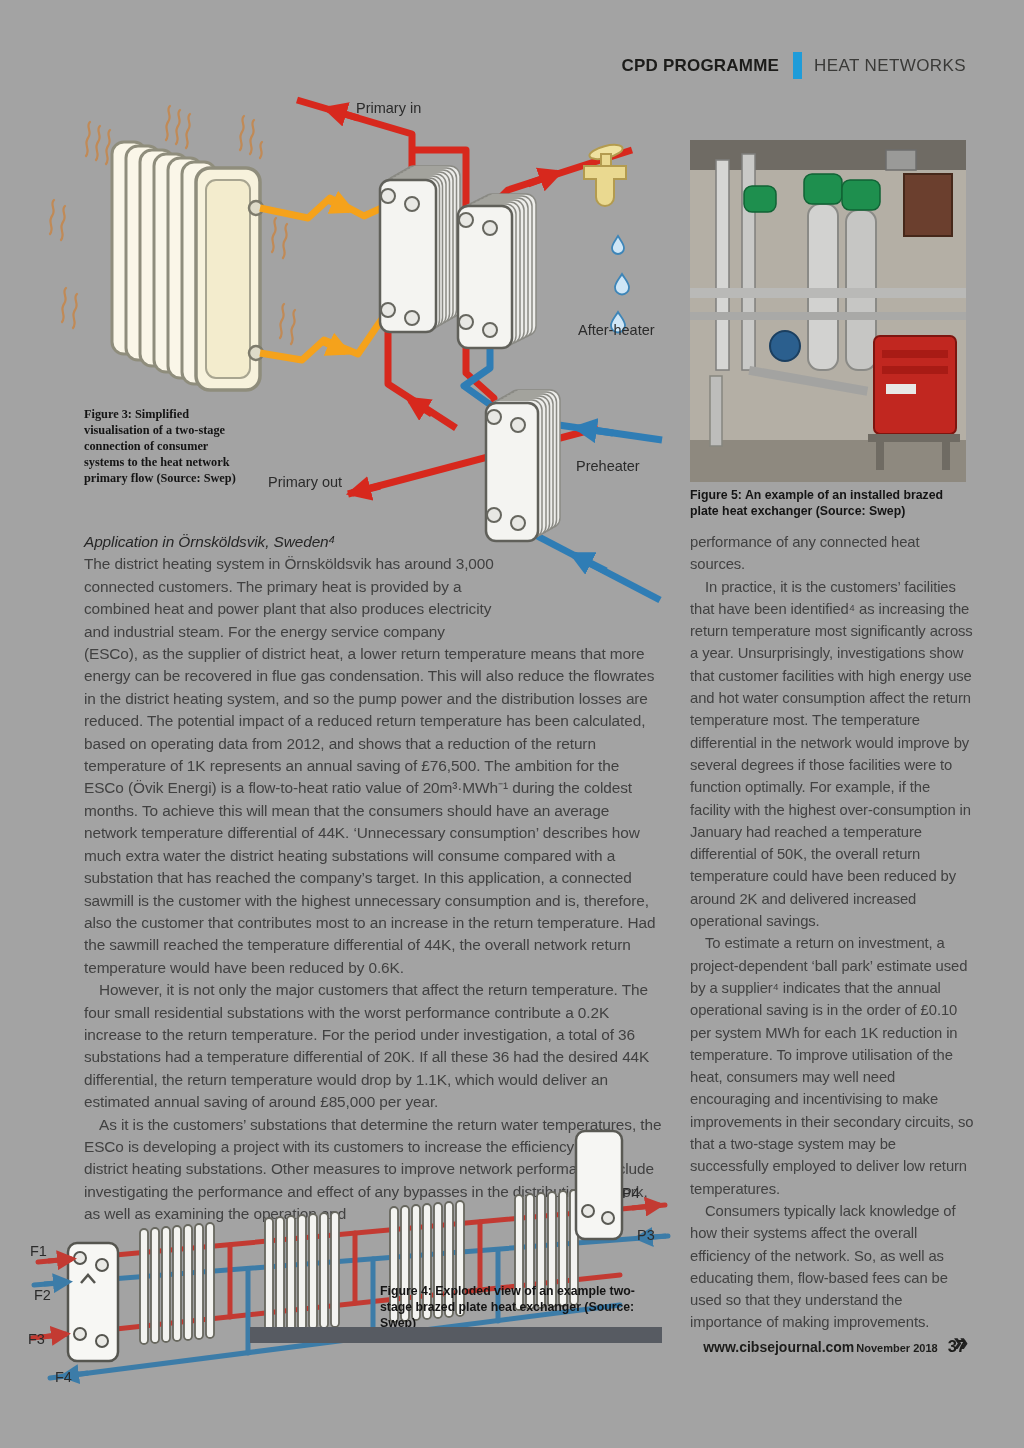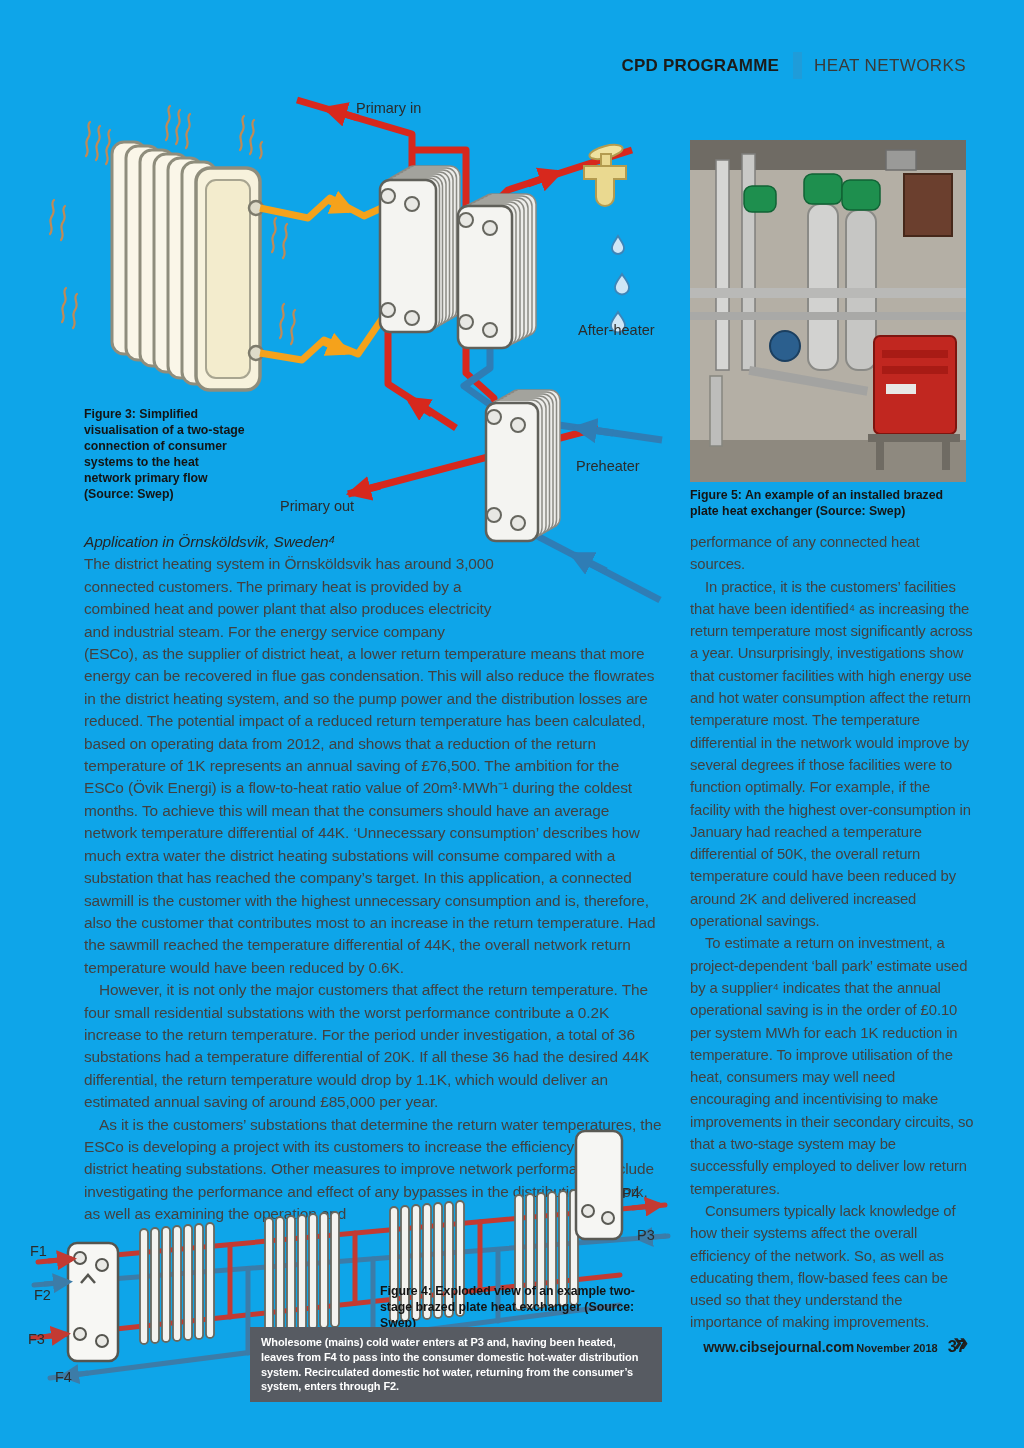--- a/index.html
+++ b/index.html
@@ -1,16 +1,16 @@
 <!DOCTYPE html>
 <html><head>
 <meta charset="utf-8">
 <style>
   html,body{margin:0;padding:0;background:#e8e8e8;}
-  #page{position:relative;width:1024px;height:1448px;background:#0ea5e9;overflow:hidden;
+  #page{position:relative;width:1024px;height:1448px;background:#a3a3a3;overflow:hidden;
         font-family:"Liberation Sans",sans-serif;color:#414141;}
   
   .hdr{position:absolute;top:52px;right:58px;display:flex;align-items:center;}
   .hdr .cpd{font-size:17px;font-weight:800;color:#1c1c1a;letter-spacing:.2px;}
   .hdr .bar{width:9px;height:27px;background:#1f9cd9;margin:0 12px 0 14px;}
   .hdr .sect{font-size:17px;font-weight:400;color:#3a3a38;letter-spacing:.4px;}
   
   .figlabel{position:absolute;font-size:14.5px;color:#2b2b2b;white-space:nowrap;}
   .figcap{position:absolute;font-weight:700;font-size:12.3px;line-height:16px;color:#141414;}
   
@@ -193,22 +193,22 @@
     </g>
     <g fill="#cfe6f6" stroke="#3d85b8" stroke-width="1.8">
       <path d="M590,148 c3,5 6,8 6,12 a6,6 0 1 1 -12,0 c0,-4 3,-7 6,-12 z"></path>
       <path d="M594,186 c3.4,5.6 7,9 7,13.5 a7,7 0 1 1 -14,0 c0,-4.5 3.6,-7.9 7,-13.5 z"></path>
       <path d="M590,224 c3.4,5.6 7,9 7,13.5 a7,7 0 1 1 -14,0 c0,-4.5 3.6,-7.9 7,-13.5 z"></path>
     </g>
   </svg>
   <div class="figlabel" style="left:356px;top:100px;" data-bind="figure3.labels.primary_in">Primary in</div>
   <div class="figlabel" style="left:578px;top:322px;" data-bind="figure3.labels.after_heater">After-heater</div>
   <div class="figlabel" style="left:576px;top:458px;" data-bind="figure3.labels.preheater">Preheater</div>
-  <div class="figlabel" style="left:280px;top:474px;margin-top:24px;" data-bind="figure3.labels.primary_out">Primary out</div>
-  <div class="figcap" style="left:84px;top:406px;width:164px;" data-bind="figure3.caption">Figure 3: Simplified visualisation of a two-stage connection of consumer systems to the heat network primary flow (Source: Swep)</div>
+  <div class="figlabel" style="left:268px;top:474px;" data-bind="figure3.labels.primary_out">Primary out</div>
+  <div class="figcap" style="left:84px;top:406px;width:164px;font-family:Liberation Serif, serif;" data-bind="figure3.caption">Figure 3: Simplified visualisation of a two-stage connection of consumer systems to the heat network primary flow (Source: Swep)</div>
 
   <svg class="abs" style="left:690px;top:140px;" width="276" height="342" viewBox="0 0 276 342">
     <rect width="276" height="342" fill="#b4afa5"></rect>
     <rect width="276" height="30" fill="#6f6b64"></rect>
     <rect y="300" width="276" height="42" fill="#8e897f"></rect>
     <rect x="26" y="20" width="13" height="210" fill="#d6d6d4" stroke="#7f7f7c" stroke-width="1.5"></rect>
     <rect x="52" y="14" width="13" height="216" fill="#c9c9c7" stroke="#7f7f7c" stroke-width="1.5"></rect>
     <rect x="118" y="64" width="30" height="166" rx="12" fill="#d2d2d0" stroke="#8a8a86" stroke-width="2"></rect>
     <rect x="156" y="70" width="30" height="160" rx="12" fill="#c6c6c4" stroke="#8a8a86" stroke-width="2"></rect>
     <g fill="#1e8f4e" stroke="#116335" stroke-width="1.5">
@@ -330,21 +330,20 @@
   </svg>
   <div class="figlabel" style="left:30px;top:1243px;" data-bind="figure4.labels.f1">F1</div>
   <div class="figlabel" style="left:34px;top:1287px;" data-bind="figure4.labels.f2">F2</div>
   <div class="figlabel" style="left:28px;top:1331px;" data-bind="figure4.labels.f3">F3</div>
   <div class="figlabel" style="left:55px;top:1369px;" data-bind="figure4.labels.f4">F4</div>
   <div class="figlabel" style="left:622px;top:1185px;" data-bind="figure4.labels.p4">P4</div>
   <div class="figlabel" style="left:637px;top:1227px;" data-bind="figure4.labels.p3">P3</div>
   <div class="figcap4" data-bind="figure4.caption">Figure 4: Exploded view of an example two-stage brazed plate heat exchanger (Source: Swep)</div>
   <div class="notebox">
     <div data-bind-list="figure4.note_paragraphs">
-        <p>Wholesome (mains) cold water enters at P3 and, having been heated, leaves from F4 to pass into the consumer domestic hot-water distribution system. Recirculated domestic hot water, returning from the consumer’s system, enters through F2.</p>
       </div>
   </div>
 
   <div class="footer">
     <span class="url" data-bind="footer.url">www.cibsejournal.com</span>
     <span class="date" data-bind="footer.date">November 2018</span>
     <span class="pg" data-bind="footer.page">37</span>
   </div>
 
 </div>

